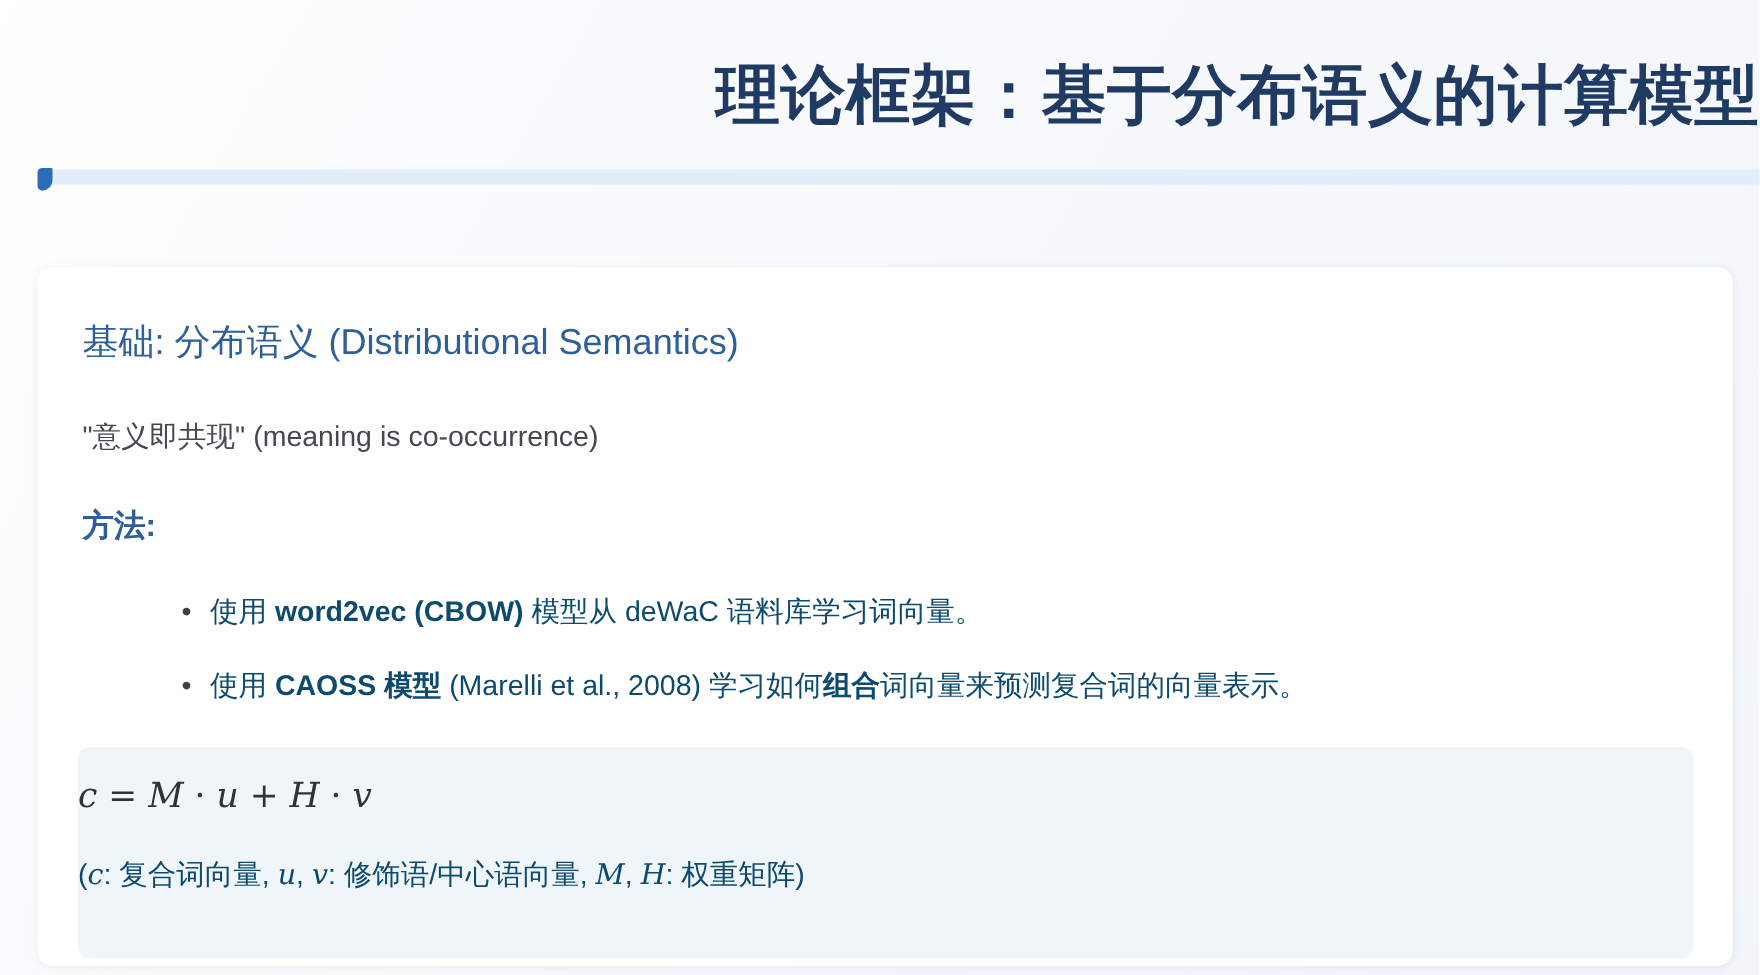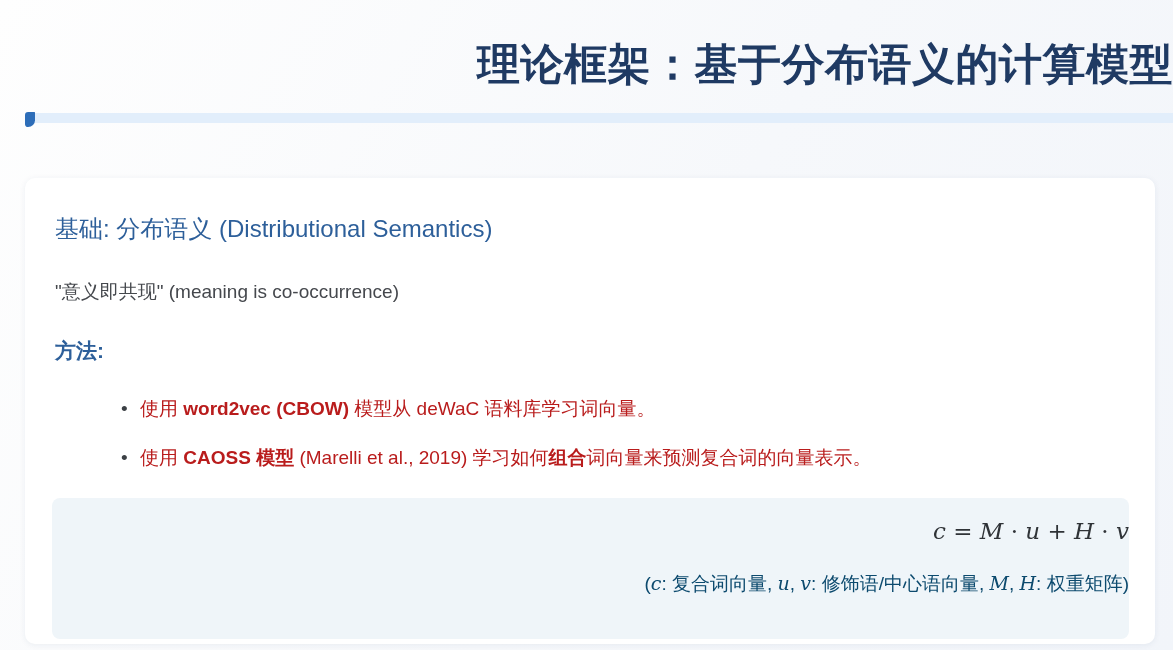--- a/index.html
+++ b/index.html
@@ -77,21 +77,21 @@
 
   .bullet-list {
     margin: 33px 0 0 0;
     padding: 0 30px 0 115px;
     list-style: none;
   }
   .bullet-item {
     position: relative;
     font-size: 19px;
     line-height: 1.35;
-    color: #b91c1c;
+    color: #0c4a6e;
     margin-bottom: 24px;
   }
   .bullet-item::before {
     content: "•";
     position: absolute;
     left: -19px;
     top: 0;
     color: #3c4045;
     font-size: 19px;
   }
@@ -103,21 +103,21 @@
   }
 
   
   .formula-box {
     margin: 27px 26px 0 27px;
     height: 141px;
     background: #eff5f9;
     border-radius: 8px;
     box-sizing: border-box;
     padding-top: 20px;
-    text-align: right;
+    text-align: left;
   }
   .formula-equation {
     font-family: "DejaVu Serif", serif;
     font-size: 23px;
     line-height: 1.2;
     color: #2f3337;
   }
   .formula-caption {
     margin-top: 26px;
     font-size: 19px;
@@ -137,21 +137,21 @@
 <div class="content-card">
 
   <div class="section-heading">基础: 分布语义 (Distributional Semantics)</div>
 
   <div class="quote-text">"意义即共现" (meaning is co-occurrence)</div>
 
   <div class="methods-label">方法:</div>
 
   <ul class="bullet-list">
     <li class="bullet-item"><span>使用 </span><span class="b">word2vec (CBOW)</span><span> 模型从 deWaC 语料库学习词向量。</span></li>
-    <li class="bullet-item"><span>使用 </span><span class="b">CAOSS 模型</span><span> (Marelli et al., 2019) 学习如何</span><span class="b">组合</span><span>词向量来预测复合词的向量表示。</span></li>
+    <li class="bullet-item"><span>使用 </span><span class="b">CAOSS 模型</span><span> (Marelli et al., 2008) 学习如何</span><span class="b">组合</span><span>词向量来预测复合词的向量表示。</span></li>
   </ul>
 
   <div class="formula-box">
     <div class="formula-equation"><span class="v">c</span><span> = </span><span class="v">M</span><span> · </span><span class="v">u</span><span> + </span><span class="v">H</span><span> · </span><span class="v">v</span></div>
     <div class="formula-caption"><span>(</span><span class="v">c</span><span>: 复合词向量, </span><span class="v">u</span><span>, </span><span class="v">v</span><span>: 修饰语/中心语向量, </span><span class="v">M</span><span>, </span><span class="v">H</span><span>: 权重矩阵)</span></div>
   </div>
 
 </div>
 
 </body></html>

